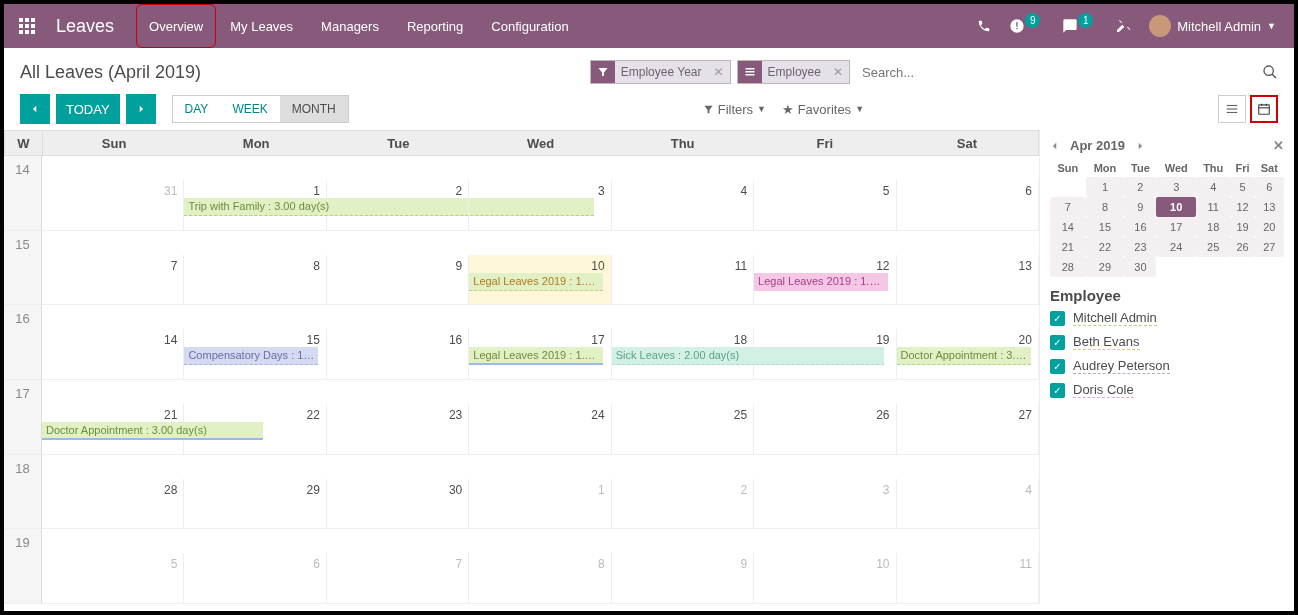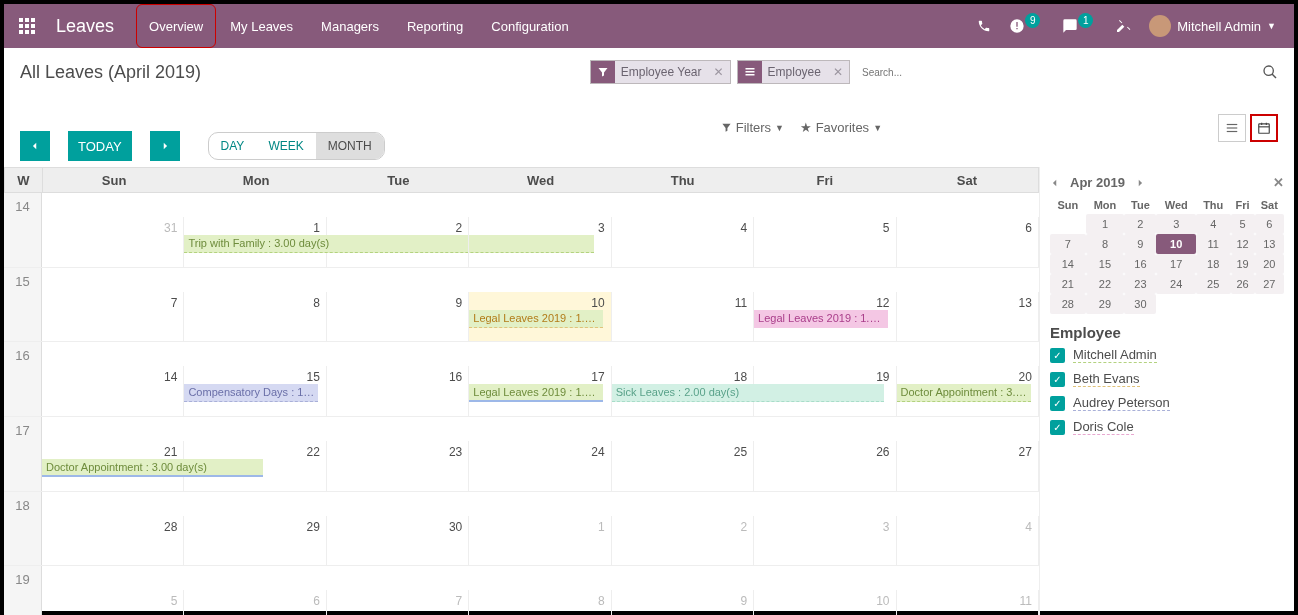--- a/index.html
+++ b/index.html
@@ -20,27 +20,27 @@
 
 
 .cp{padding:12px 16px 6px 16px;display:flex;flex-direction:column;gap:10px;}
 .cp-row1{display:flex;align-items:center;justify-content:space-between;}
 .title{font-size:18px;color:#4c4c4c;}
 .search-area{display:flex;align-items:center;gap:6px;flex:1;justify-content:flex-end;}
 .chip{display:flex;align-items:center;background:#e6e1e9;border:1px solid #bdb8bb;height:24px;font-size:12px;color:#6b6470;}
 .chip .chip-icon{width:24px;height:22px;background:#875a7b;color:#fff;display:flex;align-items:center;justify-content:center;}
 .chip .chip-label{padding:0 6px;}
 .chip .chip-x{padding:0 6px;cursor:pointer;opacity:.6;}
-.search-input{flex:0 0 400px;border:none;font-size:10px;padding:4px 6px;color:#4d7c0f;outline:none;}
+.search-input{flex:0 0 400px;border:none;font-size:13px;padding:4px 6px;color:#4d7c0f;outline:none;}
 .search-btn{font-size:16px;color:#666;cursor:pointer;}
 
 .cp-row2{display:flex;align-items:center;justify-content:space-between;}
-.nav-left{display:flex;align-items:center;gap:18px;margin-top:37px;}
+.nav-left{display:flex;align-items:center;gap:6px;}
 .btn-teal{background:#00a09d;color:#fff;border:none;height:30px;min-width:30px;padding:0 10px;font-size:13px;cursor:pointer;display:inline-flex;align-items:center;justify-content:center;}
-.view-toggle{margin-left:10px;display:flex;border:1px solid #ccc;border-radius:10px;overflow:hidden;}
+.view-toggle{margin-left:10px;display:flex;border:1px solid #ccc;border-radius:0;overflow:hidden;}
 .view-toggle span{padding:6px 12px;font-size:12px;color:#008784;cursor:pointer;}
 .view-toggle span.active{background:#dedede;color:#4c4c4c;}
 .filter-area{display:flex;align-items:center;gap:16px;font-size:13px;color:#666;}
 .filter-area .drop{cursor:pointer;display:flex;align-items:center;gap:4px;}
 .view-btns{display:flex;gap:4px;}
 .view-btns .vb{width:28px;height:28px;border:1px solid #ccc;display:flex;align-items:center;justify-content:center;color:#666;cursor:pointer;}
 .view-btns .vb.active{border:2px solid #c00;color:#444;}
 
 
 .main{display:flex;height:474px;}

